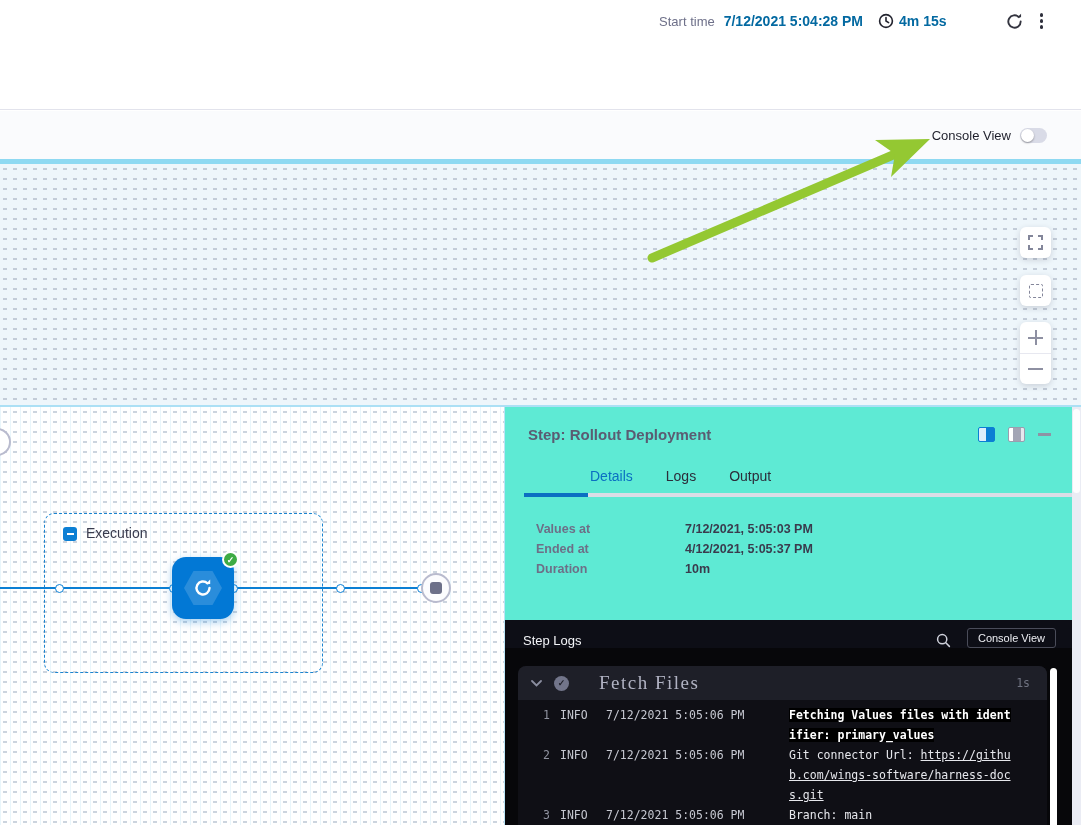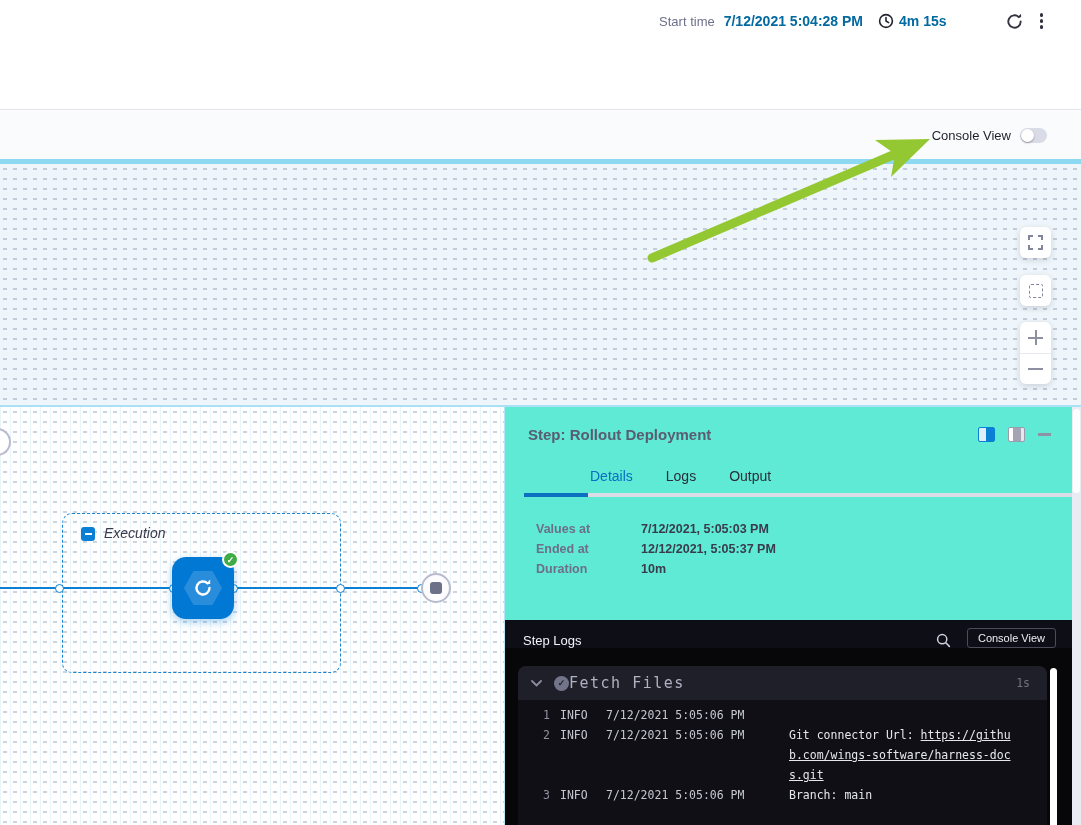--- a/index.html
+++ b/index.html
@@ -40,21 +40,21 @@
   .zc2 { left:1020px; top:275px; height:31px; }
   .zc3 { left:1020px; top:322px; height:62px; }
   .zc3 .half { width:100%; height:31px; display:flex; align-items:center; justify-content:center; border:none; background:none; cursor:pointer; }
   .zc3 .half + .half { border-top:1px solid #e7e8f0; }
   .marquee { width:14px; height:14px; border:1.5px dashed #83869a; border-radius:2px; }
   .plusminus { position:relative; width:15px; height:15px; }
   .plusminus .h { position:absolute; left:0; top:6.5px; width:15px; height:2px; background:#8e90a2; }
   .plusminus .v { position:absolute; left:6.5px; top:0; width:2px; height:15px; background:#8e90a2; }
 
   
-  .exec-box { position:absolute; left:62px; top:106px; width:279px; height:160px; border:1.5px dashed #1a84d0; border-radius:10px;font-style:italic; }
+  .exec-box { position:absolute; left:44px; top:106px; width:279px; height:160px; border:1.5px dashed #1a84d0; border-radius:10px; }
   .exec-minus { position:absolute; left:18px; top:13px; width:14px; height:14px; background:#0b7fd4; border-radius:3px; display:flex; align-items:center; justify-content:center; cursor:pointer; border:none; }
   .exec-minus i { display:block; width:7px; height:2px; background:#fff; }
   .exec-label { position:absolute; left:41px; top:11px; font-size:14px; color:#3a3b4d; }
   .flowline { position:absolute; left:0; top:180px; width:422px; height:2px; background:#0b7fd4; }
   .cdot { position:absolute; width:9px; height:9px; border-radius:50%; background:#fff; border:1.5px solid #0b7fd4; top:176.5px; }
   .node { position:absolute; left:172px; top:150px; width:62px; height:62px; background:#0278d5; border-radius:14px; box-shadow:0 3px 8px rgba(2,120,213,.35); cursor:pointer; display:flex; align-items:center; justify-content:center; }
   .node .hex { position:absolute; width:38px; height:34px; background:rgba(255,255,255,.16); clip-path:polygon(25% 0,75% 0,100% 50%,75% 100%,25% 100%,0 50%); }
   .badge { position:absolute; left:222px; top:144px; width:17px; height:17px; border-radius:50%; background:#3eab44; border:2px solid #fff; color:#fff; font-size:9px; font-weight:700; display:flex; align-items:center; justify-content:center; }
   .node-label { position:absolute; left:123px; top:219px; width:160px; text-align:center; font-size:13.5px; color:#3a3b4d; line-height:22px; }
   .endnode { position:absolute; left:421px; top:166px; width:30px; height:30px; border-radius:50%; background:#fcfcfe; border:2px solid #b9bbce; display:flex; align-items:center; justify-content:center; cursor:pointer; }
@@ -72,34 +72,34 @@
   .tabs { position:absolute; left:41px; top:61px; display:flex;margin-left:44px; }
   .tab { font-size:14px; color:#2c2d3a; cursor:pointer; }
   .tab.active { color:#0b6fc2; }
   .tab + .tab { margin-left:33px; }
   .tab-underline { position:absolute; top:86px; left:19px; right:0; height:4px; background:#dbdde6; }
   .tab-underline .seg { position:absolute; left:0; top:0; width:64px; height:4px; background:#0b6fc2; }
 
   .details-list { position:absolute; left:31px; top:112px; }
   .drow { display:flex; line-height:20px; }
   .drow .dl { width:105px; font-size:12.5px; font-weight:700; color:#6d6f87; }
-  .drow .dv { font-size:12.5px; font-weight:700; color:#3a3b4d; }
+  .drow .dv { font-size:12.5px; font-weight:700; color:#3a3b4d;margin-left:44px; }
 
   .logs-bar { position:absolute; left:0; top:213px; right:9px; height:28px; background:#0d0e16; display:flex; align-items:flex-end; }
   .logs-bar .title { margin-left:18px; font-size:13px; color:#f3f4f7; }
   .logs-bar .spacer { flex:1; }
   .cv-btn { height:20px; margin-right:16px; padding:0 10px; background:transparent; border:1px solid #4a4c59; border-radius:3px; color:#ecedf2; font-size:11px; font-family:"Liberation Sans",sans-serif; cursor:pointer; }
   .search-ico { margin-right:16px; cursor:pointer; }
 
   .log-area { position:absolute; left:0; top:241px; right:9px; bottom:0; background:#07070a; overflow:hidden; font-family:"DejaVu Sans Mono",monospace; }
   .log-group { position:absolute; left:13px; top:18px; width:529px; bottom:0; background:#0f0f15; border-radius:8px 8px 0 0; }
   .log-gheader { height:34px; background:#1e1f28; border-radius:8px 8px 0 0; display:flex; align-items:center; cursor:pointer; }
   .log-gheader .chev { margin-left:13px; }
   .log-gheader .statusck { margin-left:12px; width:15px; height:15px; border-radius:50%; background:#72758a; color:#1e1f28; font-size:9px; font-weight:700; display:flex; align-items:center; justify-content:center; font-family:"Liberation Sans",sans-serif; }
-  .log-gheader .gname { font-size:15px; letter-spacing:1.5px; color:#b0b2c2; }
+  .log-gheader .gname { margin-left:30px; font-size:19px; letter-spacing:1.5px; color:#b0b2c2;font-family:Liberation Serif, serif; }
   .log-gheader .gdur { margin-left:auto; margin-right:17px; font-size:11.5px; color:#6f7280; }
   .log-lines { padding-top:5px; }
   .lrow { display:grid; grid-template-columns:30px 36px 173px 228px; column-gap:10px; padding-left:2px; font-size:11.5px; line-height:20px; }
   .lnum { text-align:right; color:#9093a0; }
   .llevel, .ltime { color:#c6c8d1; }
   .lmsg { color:#e6e7ec; word-break:break-all; }
   .lmsg .hl { background:#000; font-weight:700; color:#fff; }
   .lmsg .lnk { text-decoration:underline; cursor:pointer; color:#e6e7ec; }
   .log-scroll-thumb { position:absolute; left:545px; top:20px; width:7px; height:210px; border-radius:4px; background:#fff; }
 
@@ -234,21 +234,21 @@
       <span class="seg"></span>
     </div>
 
   <div class="details-list">
     <div class="drow">
       <span class="dl">Values at</span>
       <span class="dv">7/12/2021, 5:05:03 PM</span>
     </div>
     <div class="drow">
       <span class="dl">Ended at</span>
-      <span class="dv">12/12/2021, 5:05:37 PM</span>
+      <span class="dv">4/12/2021, 5:05:37 PM</span>
     </div>
     <div class="drow">
       <span class="dl">Duration</span>
       <span class="dv">10m</span>
     </div>
   </div>
 
   <div class="logs-bar">
     <span class="title">Step Logs</span>
     <span class="spacer"></span>
@@ -271,20 +271,21 @@
         </span>
         <span class="statusck">✓</span>
         <span class="gname">Fetch Files</span>
         <span class="gdur">1s</span>
       </div>
       <div class="log-lines">
         <div class="lrow">
           <span class="lnum">1</span>
           <span class="llevel">INFO</span>
           <span class="ltime">7/12/2021 5:05:06 PM</span>
+          <span class="lmsg"><span class="hl">Fetching Values files with identifier: primary_values</span></span>
         </div>
         <div class="lrow">
           <span class="lnum">2</span>
           <span class="llevel">INFO</span>
           <span class="ltime">7/12/2021 5:05:06 PM</span>
           <span class="lmsg"><span>Git connector Url: </span><span class="lnk">https://github.com/wings-software/harness-docs.git</span></span>
         </div>
         <div class="lrow">
           <span class="lnum">3</span>
           <span class="llevel">INFO</span>

